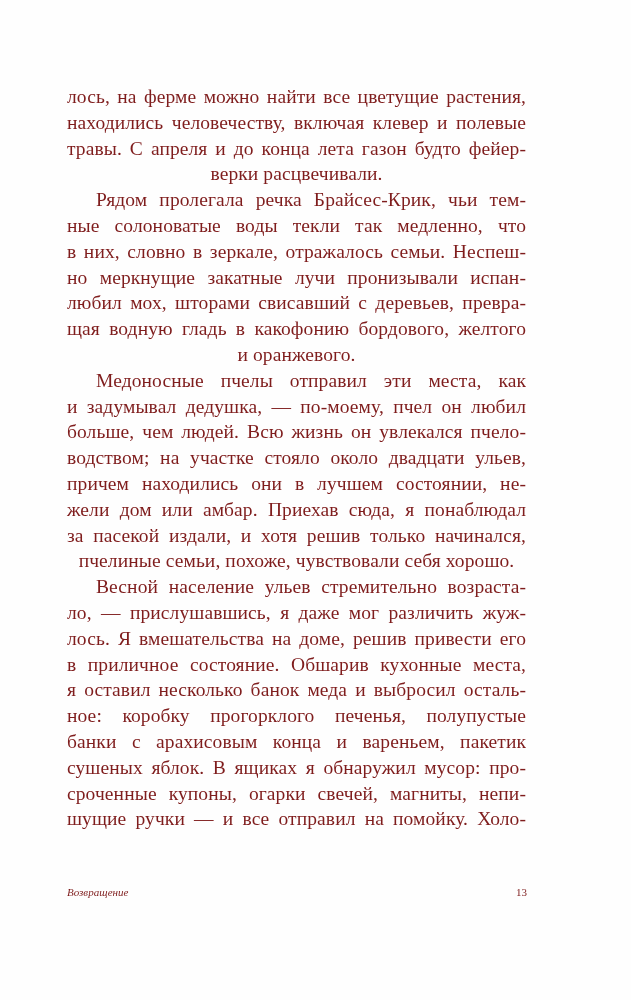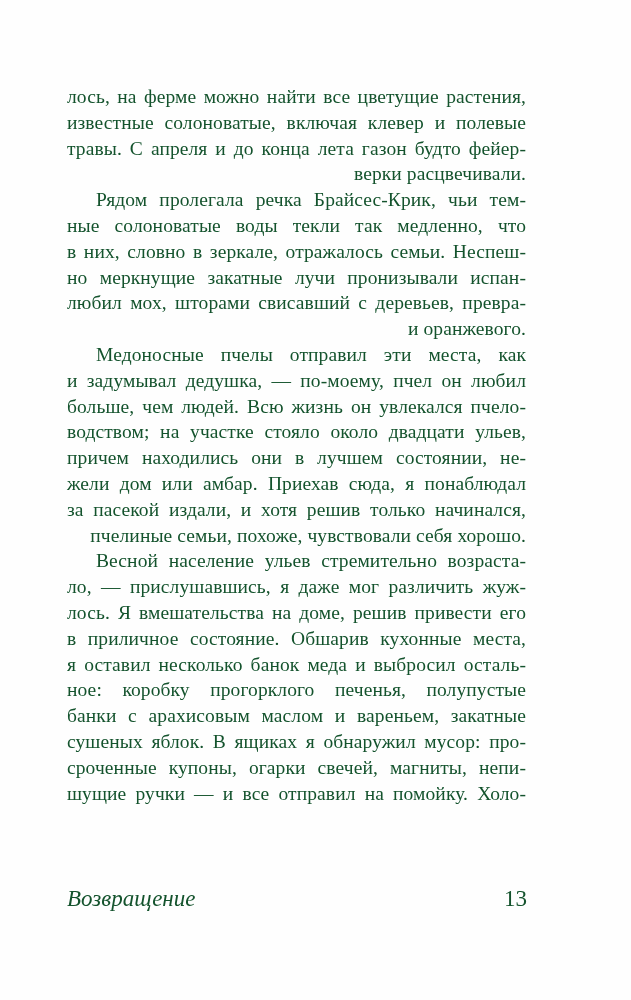--- a/index.html
+++ b/index.html
@@ -6,101 +6,102 @@
     margin: 0;
     padding: 0;
     background: #ffffff;
   }
   .page {
     position: relative;
     width: 631px;
     height: 1000px;
     background: #fefefe;
     font-family: "Liberation Serif", "DejaVu Serif", serif;
-    color: #14532d;
+    color: #7f1d1d;
     overflow: hidden;
   }
   .text-block {
     position: absolute;
     left: 67px;
     top: 84px;
     width: 459px;
     font-size: 19.5px;
     line-height: 25.8px;
     letter-spacing: 0.1px;
   }
   .paragraph {
     margin: 0;
   }
   .line {
-    text-align: right;
+    text-align: center;
     white-space: normal;
   }
   .line.j {
     text-align: justify;
     text-align-last: justify;
   }
   .line.indent {
     text-indent: 29px;
   }
   .footer {
     position: absolute;
     left: 67px;
     top: 886px;
     width: 460px;
     display: flex;
     justify-content: space-between;
     align-items: baseline;
-    font-size: 23px;
+    font-size: 11px;
   }
   .running-title {
     font-style: italic;
   }
   .page-number {
     font-style: normal;
     text-align: center;
   }
 </style>
 </head>
 <body>
 
 <div class="page">
   <main class="text-block">
       <div class="paragraph">
         <div class="line j">лось, на ферме можно найти все цветущие растения,</div>
-        <div class="line j">известные солоноватые, включая клевер и полевые</div>
+        <div class="line j">находились человечеству, включая клевер и полевые</div>
         <div class="line j">травы. С апреля и до конца лета газон будто фейер-</div>
         <div class="line">верки расцвечивали.</div>
       </div>
       <div class="paragraph">
         <div class="line j indent">Рядом пролегала речка Брайсес-Крик, чьи тем-</div>
         <div class="line j">ные солоноватые воды текли так медленно, что</div>
         <div class="line j">в них, словно в зеркале, отражалось семьи. Неспеш-</div>
         <div class="line j">но меркнущие закатные лучи пронизывали испан-</div>
         <div class="line j">любил мох, шторами свисавший с деревьев, превра-</div>
+        <div class="line j">щая водную гладь в какофонию бордового, желтого</div>
         <div class="line">и оранжевого.</div>
       </div>
       <div class="paragraph">
         <div class="line j indent">Медоносные пчелы отправил эти места, как</div>
         <div class="line j">и задумывал дедушка, — по-моему, пчел он любил</div>
         <div class="line j">больше, чем людей. Всю жизнь он увлекался пчело-</div>
         <div class="line j">водством; на участке стояло около двадцати ульев,</div>
         <div class="line j">причем находились они в лучшем состоянии, не-</div>
         <div class="line j">жели дом или амбар. Приехав сюда, я понаблюдал</div>
         <div class="line j">за пасекой издали, и хотя решив только начинался,</div>
         <div class="line">пчелиные семьи, похоже, чувствовали себя хорошо.</div>
       </div>
       <div class="paragraph">
         <div class="line j indent">Весной население ульев стремительно возраста-</div>
         <div class="line j">ло, — прислушавшись, я даже мог различить жуж-</div>
         <div class="line j">лось. Я вмешательства на доме, решив привести его</div>
         <div class="line j">в приличное состояние. Обшарив кухонные места,</div>
         <div class="line j">я оставил несколько банок меда и выбросил осталь-</div>
         <div class="line j">ное: коробку прогорклого печенья, полупустые</div>
-        <div class="line j">банки с арахисовым маслом и вареньем, закатные</div>
+        <div class="line j">банки с арахисовым конца и вареньем, пакетик</div>
         <div class="line j">сушеных яблок. В ящиках я обнаружил мусор: про-</div>
         <div class="line j">сроченные купоны, огарки свечей, магниты, непи-</div>
         <div class="line j">шущие ручки — и все отправил на помойку. Холо-</div>
       </div>
     </main>
   <footer class="footer">
     <span class="running-title">Возвращение</span>
     <span class="page-number">13</span>
   </footer>
 </div>

